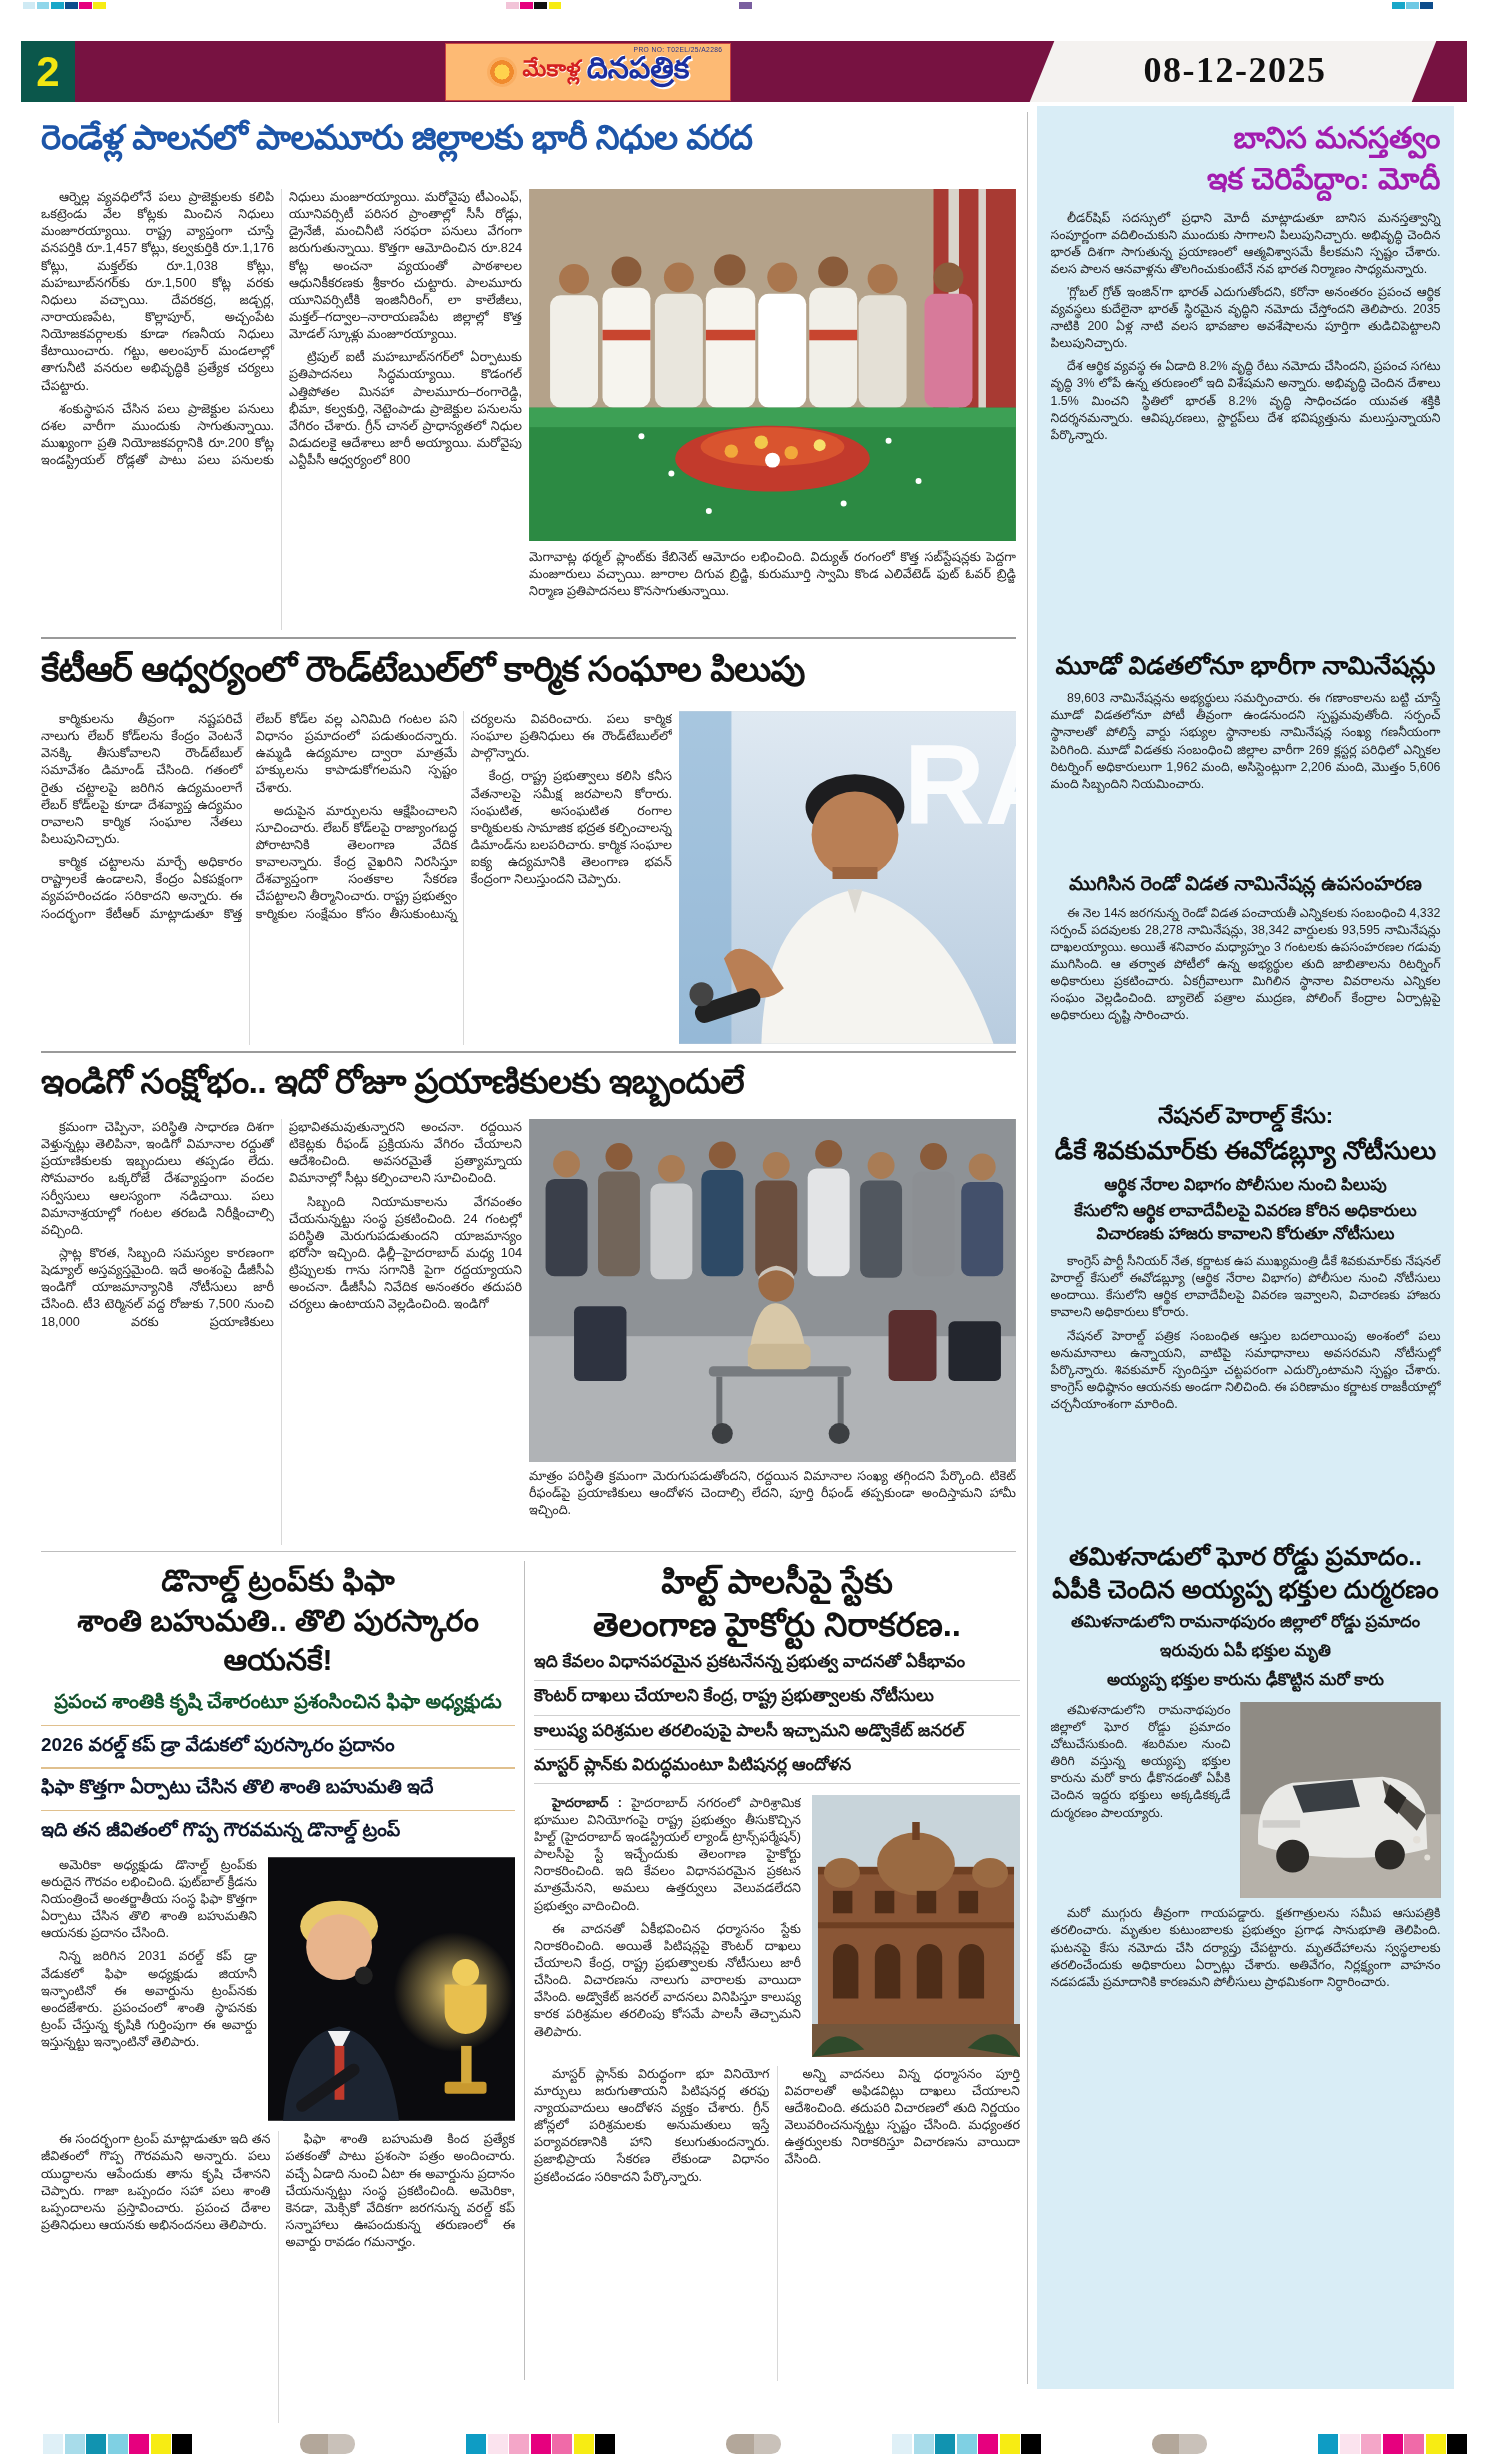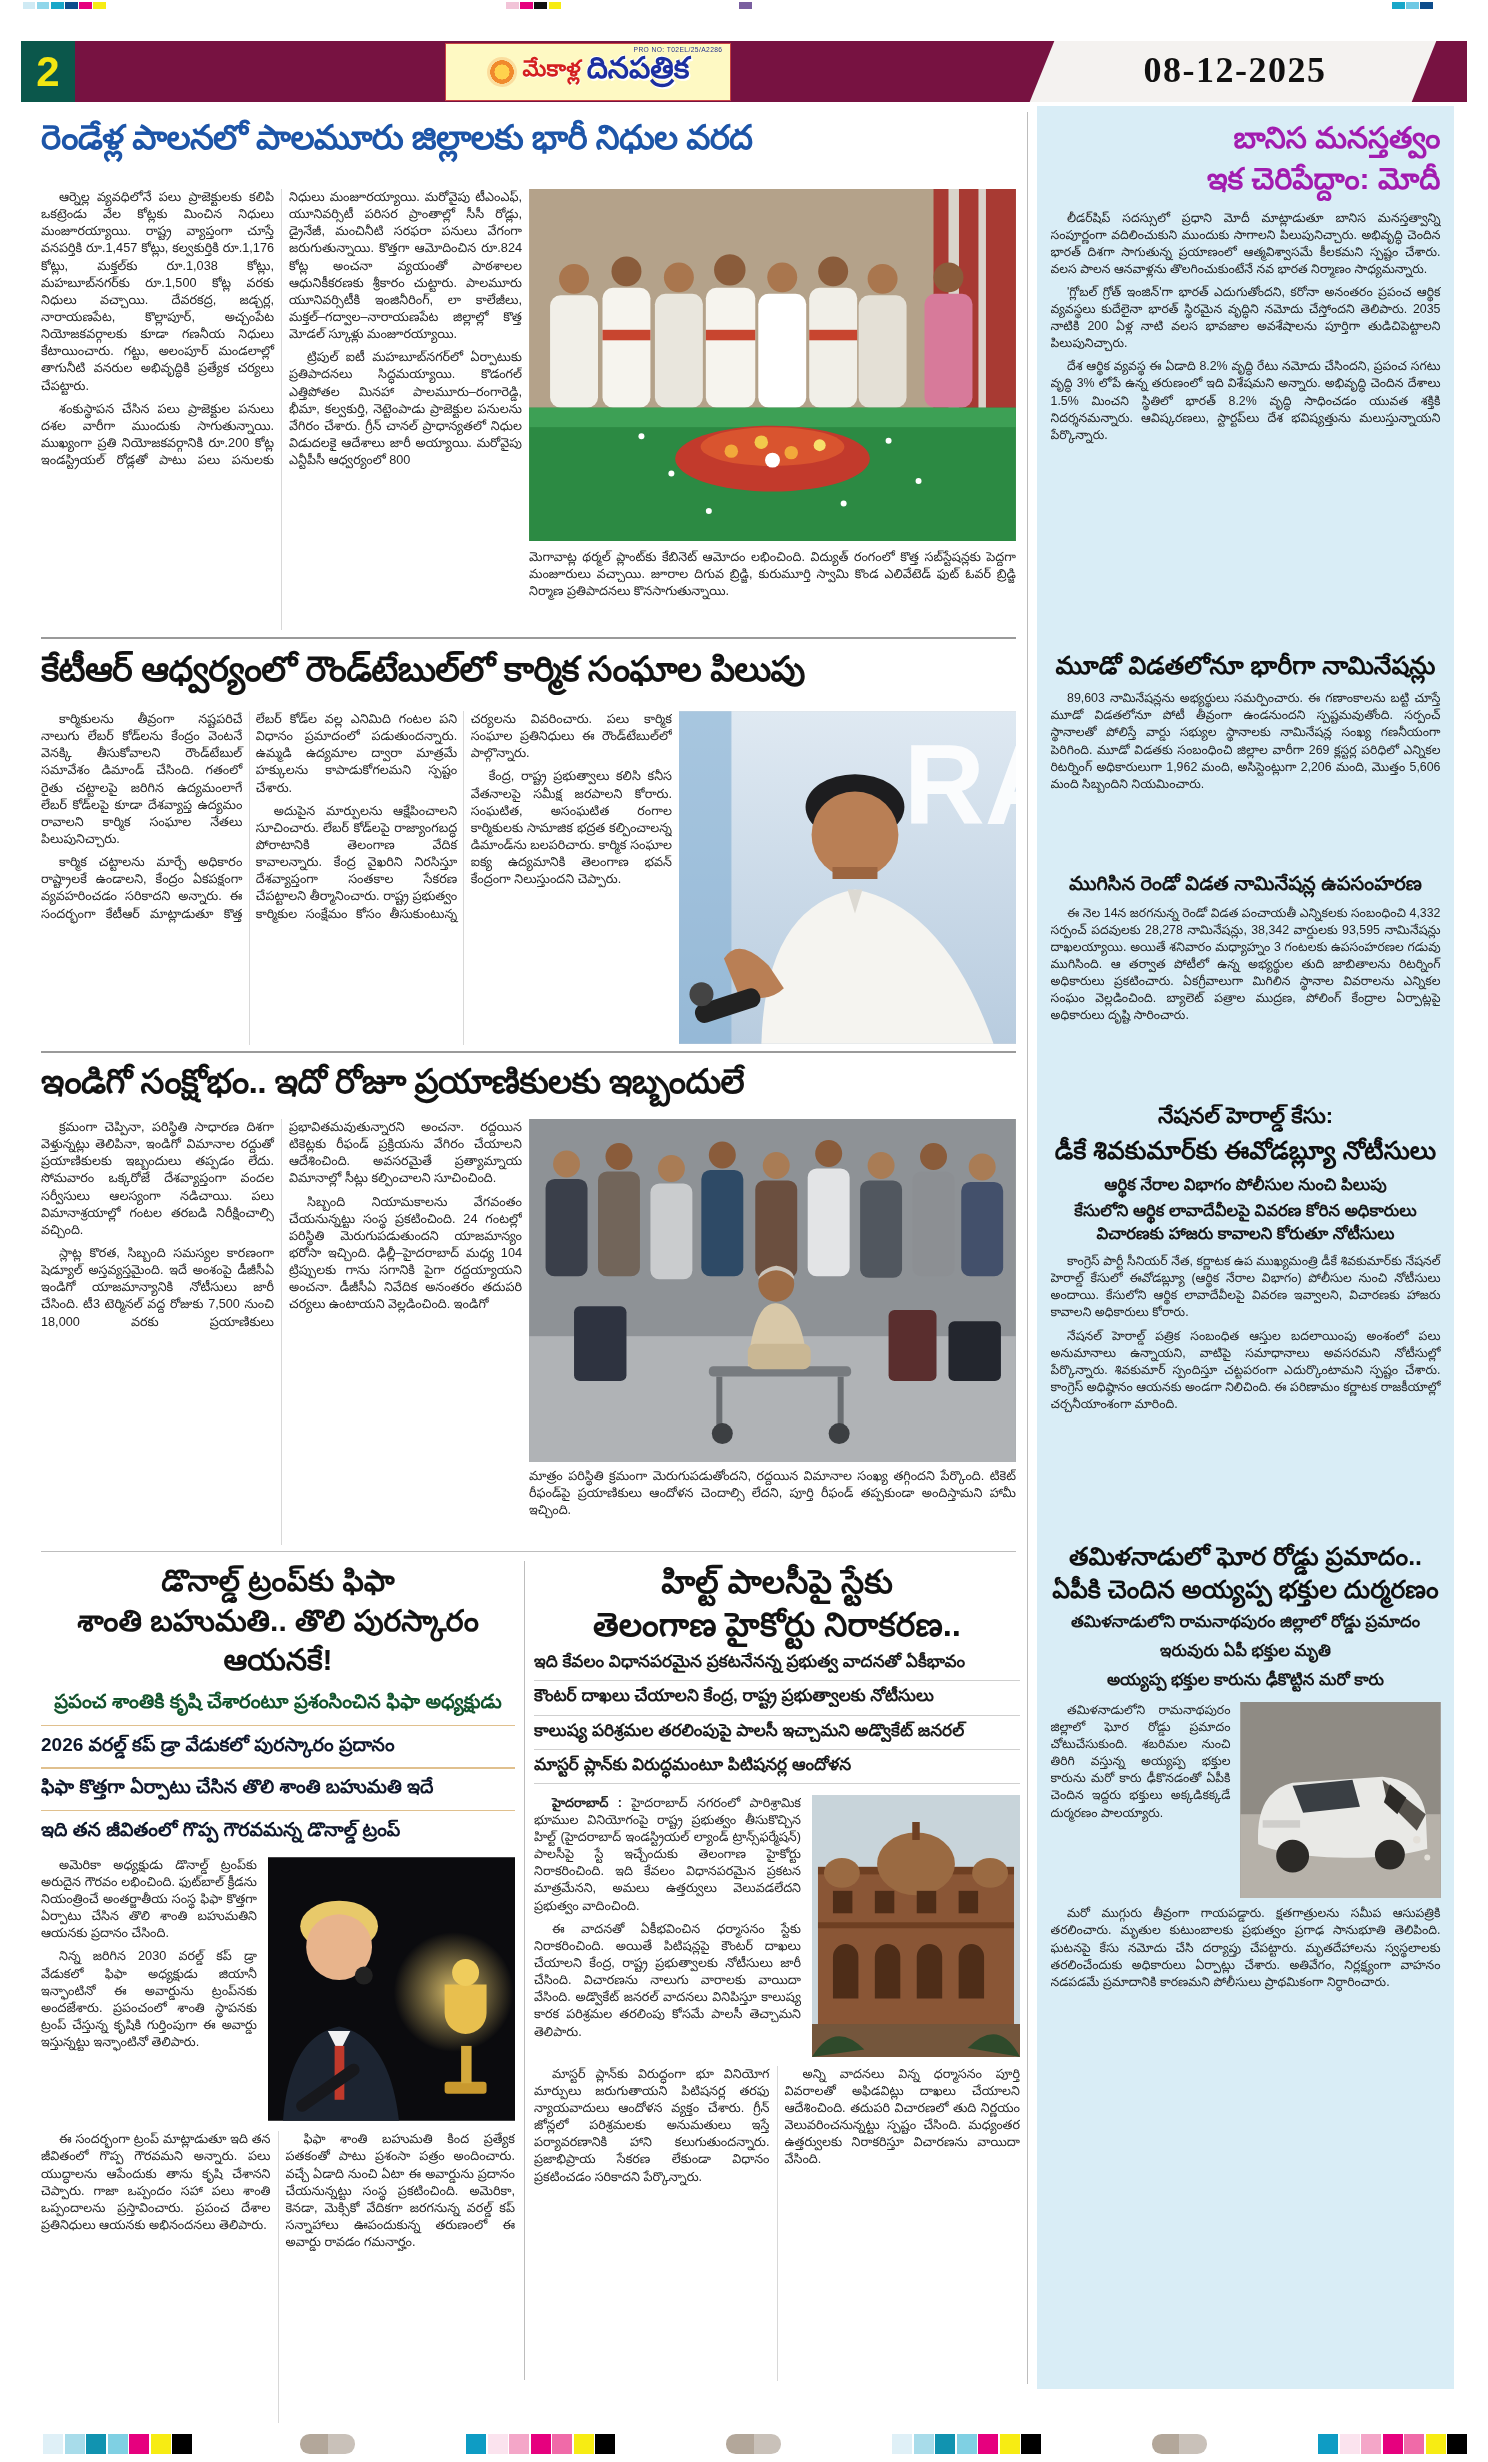--- a/index.html
+++ b/index.html
@@ -10,21 +10,21 @@
   
   .marks{display:flex;gap:1.5px;}
   .marks .sw{display:inline-block;width:20px;height:19.5px;}
   .marks.small .sw{width:12.7px;height:7.5px;}
   .capsule{width:55px;height:19.5px;border-radius:9.7px;background:linear-gradient(90deg,#b3a79a 50%,#c9c1b9 50%);}
 
   
   #header-bar{left:21px;top:41px;width:1446px;height:61px;background:#771241;}
   #page-number-box{left:0;top:0;width:54px;height:61px;background:#0b574b;display:flex;align-items:center;justify-content:center;}
   #page-number{color:#f3e512;font-size:42px;font-weight:bold;}
-  #masthead{left:424px;top:1.5px;width:286px;height:58px;background:#fef9c3;border:1.5px solid #c94040;box-sizing:border-box;display:flex;align-items:center;justify-content:center;gap:6px;}
+  #masthead{left:424px;top:1.5px;width:286px;height:58px;background:#fdba74;border:1.5px solid #c94040;box-sizing:border-box;display:flex;align-items:center;justify-content:center;gap:6px;}
   #masthead-pro{position:absolute;top:2.2px;right:7.5px;font-size:6.7px;color:#23318d;letter-spacing:0.4px;}
   #masthead-logo{width:30px;height:30px;border-radius:50%;background:radial-gradient(circle at 50% 50%, #ffd24d 0 35%, #f08a2d 36% 55%, rgba(240,138,45,.25) 56% 72%, transparent 73%);flex:0 0 auto;}
   #masthead-red{color:#d42020;font-size:22.5px;font-weight:bold;text-shadow:0.7px 0.7px 0 #fff;}
   #masthead-blue{color:#1c2fa0;font-size:30px;font-weight:bold;text-shadow:1.5px 1.5px 0 #ffffff,-0.7px -0.7px 0 #ffffff;}
   #date-plate{left:1021px;top:0;width:382px;height:61px;background:#f4f2f0;transform:skewX(-22deg);}
   #date-text{left:1038px;top:7.5px;width:352px;text-align:center;font-family:"Liberation Serif",serif;font-weight:bold;font-size:36px;color:#111;letter-spacing:1.5px;}
 
   
   .headline-blue{color:#1d55a8;font-weight:bold;}
   .headline-black{color:#141414;font-weight:bold;}
@@ -302,21 +302,21 @@
     <div class="standfirst">ప్రపంచ శాంతికి కృషి చేశారంటూ ప్రశంసించిన ఫిఫా అధ్యక్షుడు</div>
     <div class="b-rule"></div>
     <div class="bullet">2026 వరల్డ్ కప్ డ్రా వేడుకలో పురస్కారం ప్రదానం</div>
     <div class="b-rule"></div>
     <div class="bullet">ఫిఫా కొత్తగా ఏర్పాటు చేసిన తొలి శాంతి బహుమతి ఇదే</div>
     <div class="b-rule"></div>
     <div class="bullet">ఇది తన జీవితంలో గొప్ప గౌరవమన్న డొనాల్డ్ ట్రంప్</div>
     <div id="trump-row">
       <div id="trump-col1" class="bodytext">
         <p>అమెరికా అధ్యక్షుడు డొనాల్డ్ ట్రంప్‌కు అరుదైన గౌరవం లభించింది. ఫుట్‌బాల్ క్రీడను నియంత్రించే అంతర్జాతీయ సంస్థ ఫిఫా కొత్తగా ఏర్పాటు చేసిన తొలి శాంతి బహుమతిని ఆయనకు ప్రదానం చేసింది.</p>
-        <p>నిన్న జరిగిన 2030 వరల్డ్ కప్ డ్రా వేడుకలో ఫిఫా అధ్యక్షుడు జియానీ ఇన్ఫాంటినో ఈ అవార్డును ట్రంప్‌నకు అందజేశారు. ప్రపంచంలో శాంతి స్థాపనకు ట్రంప్ చేస్తున్న కృషికి గుర్తింపుగా ఈ అవార్డు ఇస్తున్నట్టు ఇన్ఫాంటినో తెలిపారు.</p>
+        <p>నిన్న జరిగిన 2031 వరల్డ్ కప్ డ్రా వేడుకలో ఫిఫా అధ్యక్షుడు జియానీ ఇన్ఫాంటినో ఈ అవార్డును ట్రంప్‌నకు అందజేశారు. ప్రపంచంలో శాంతి స్థాపనకు ట్రంప్ చేస్తున్న కృషికి గుర్తింపుగా ఈ అవార్డు ఇస్తున్నట్టు ఇన్ఫాంటినో తెలిపారు.</p>
       </div>
       <div id="trump-photo" class="photo">
         <svg width="247" height="264" viewBox="0 0 330 352">
           <rect width="330" height="352" fill="#0b0b0e"></rect>
           <radialGradient id="glow" cx="0.5" cy="0.5" r="0.5">
             <stop offset="0" stop-color="#f7d777" stop-opacity="0.85"></stop>
             <stop offset="1" stop-color="#f7d777" stop-opacity="0"></stop>
           </radialGradient>
           <circle cx="248" cy="180" r="80" fill="url(#glow)"></circle>
           <ellipse cx="95" cy="92" rx="52" ry="34" fill="#e8c96a"></ellipse>

